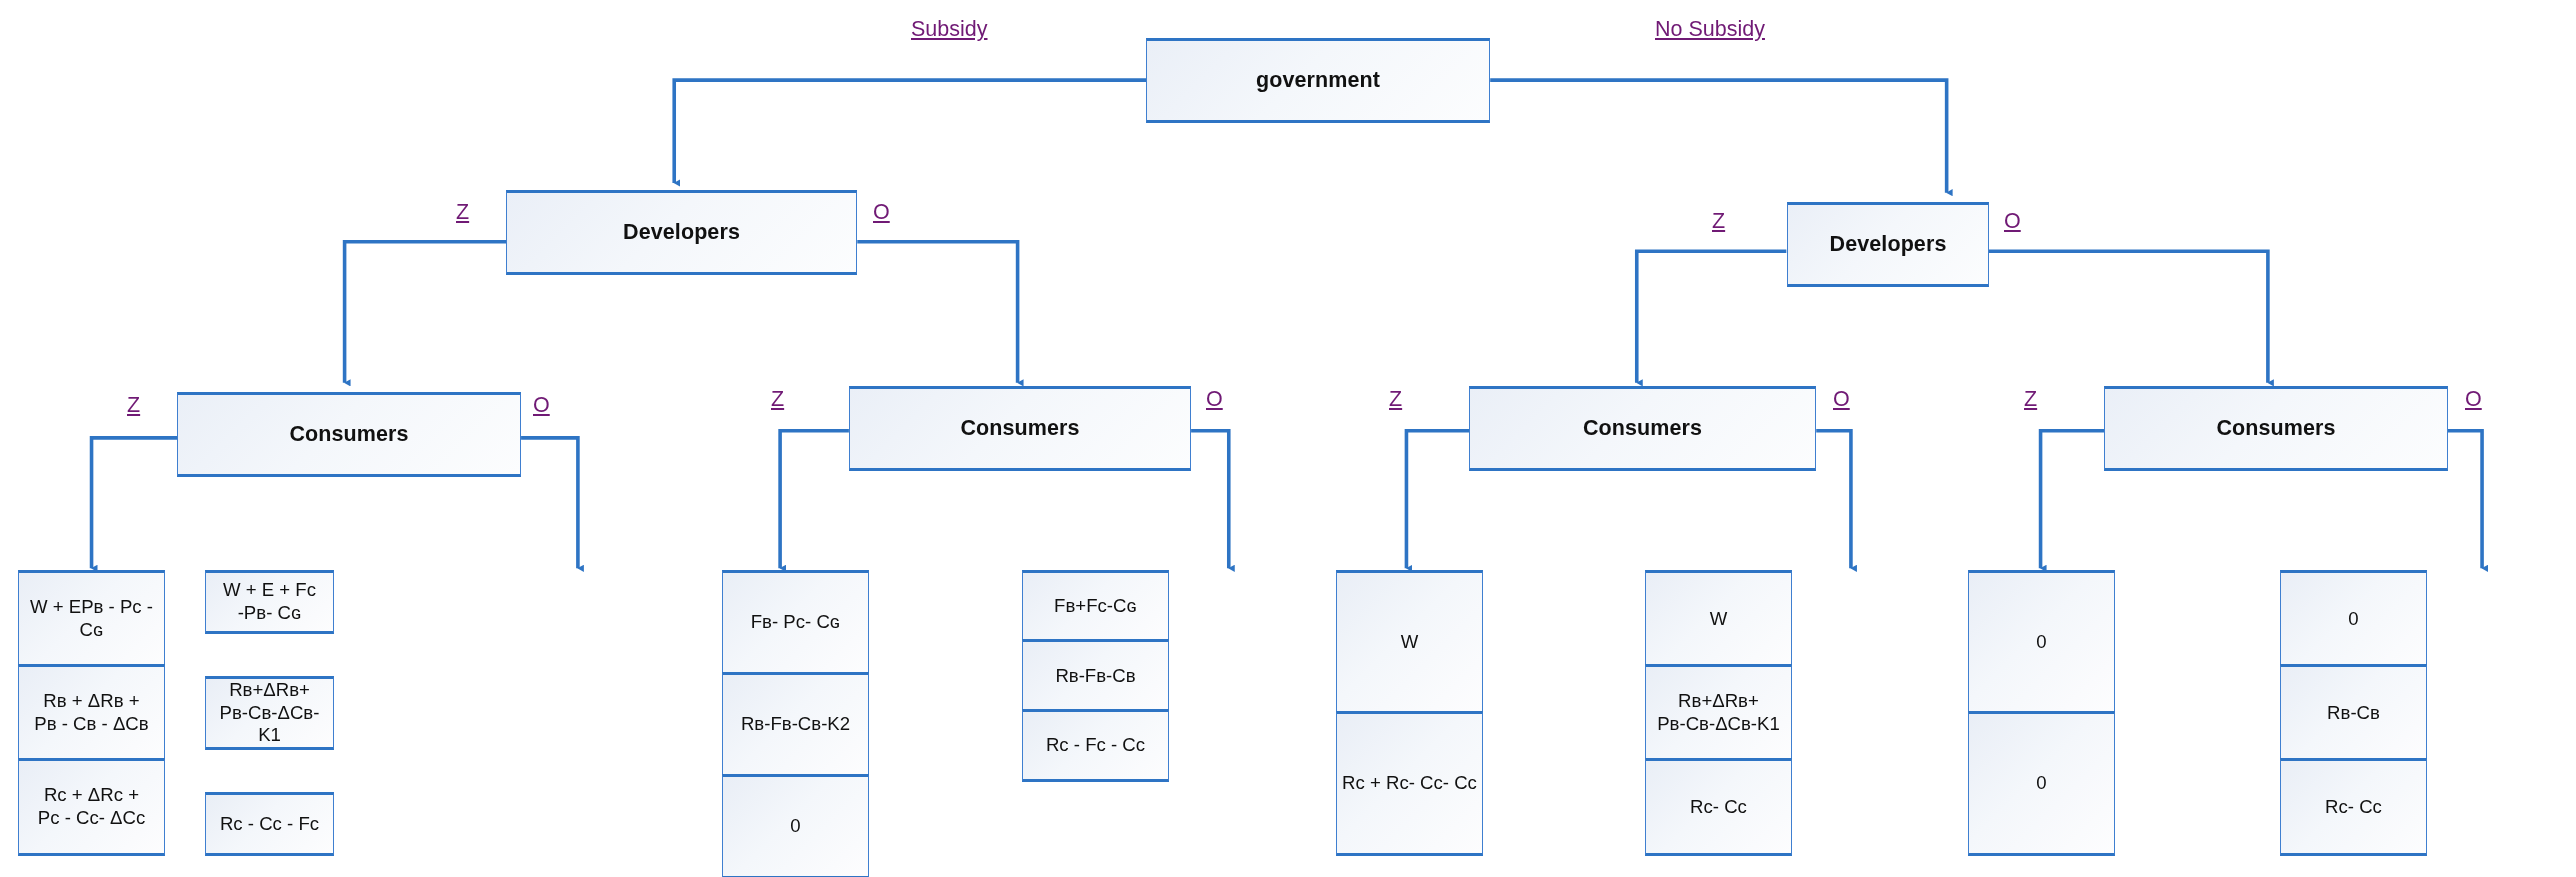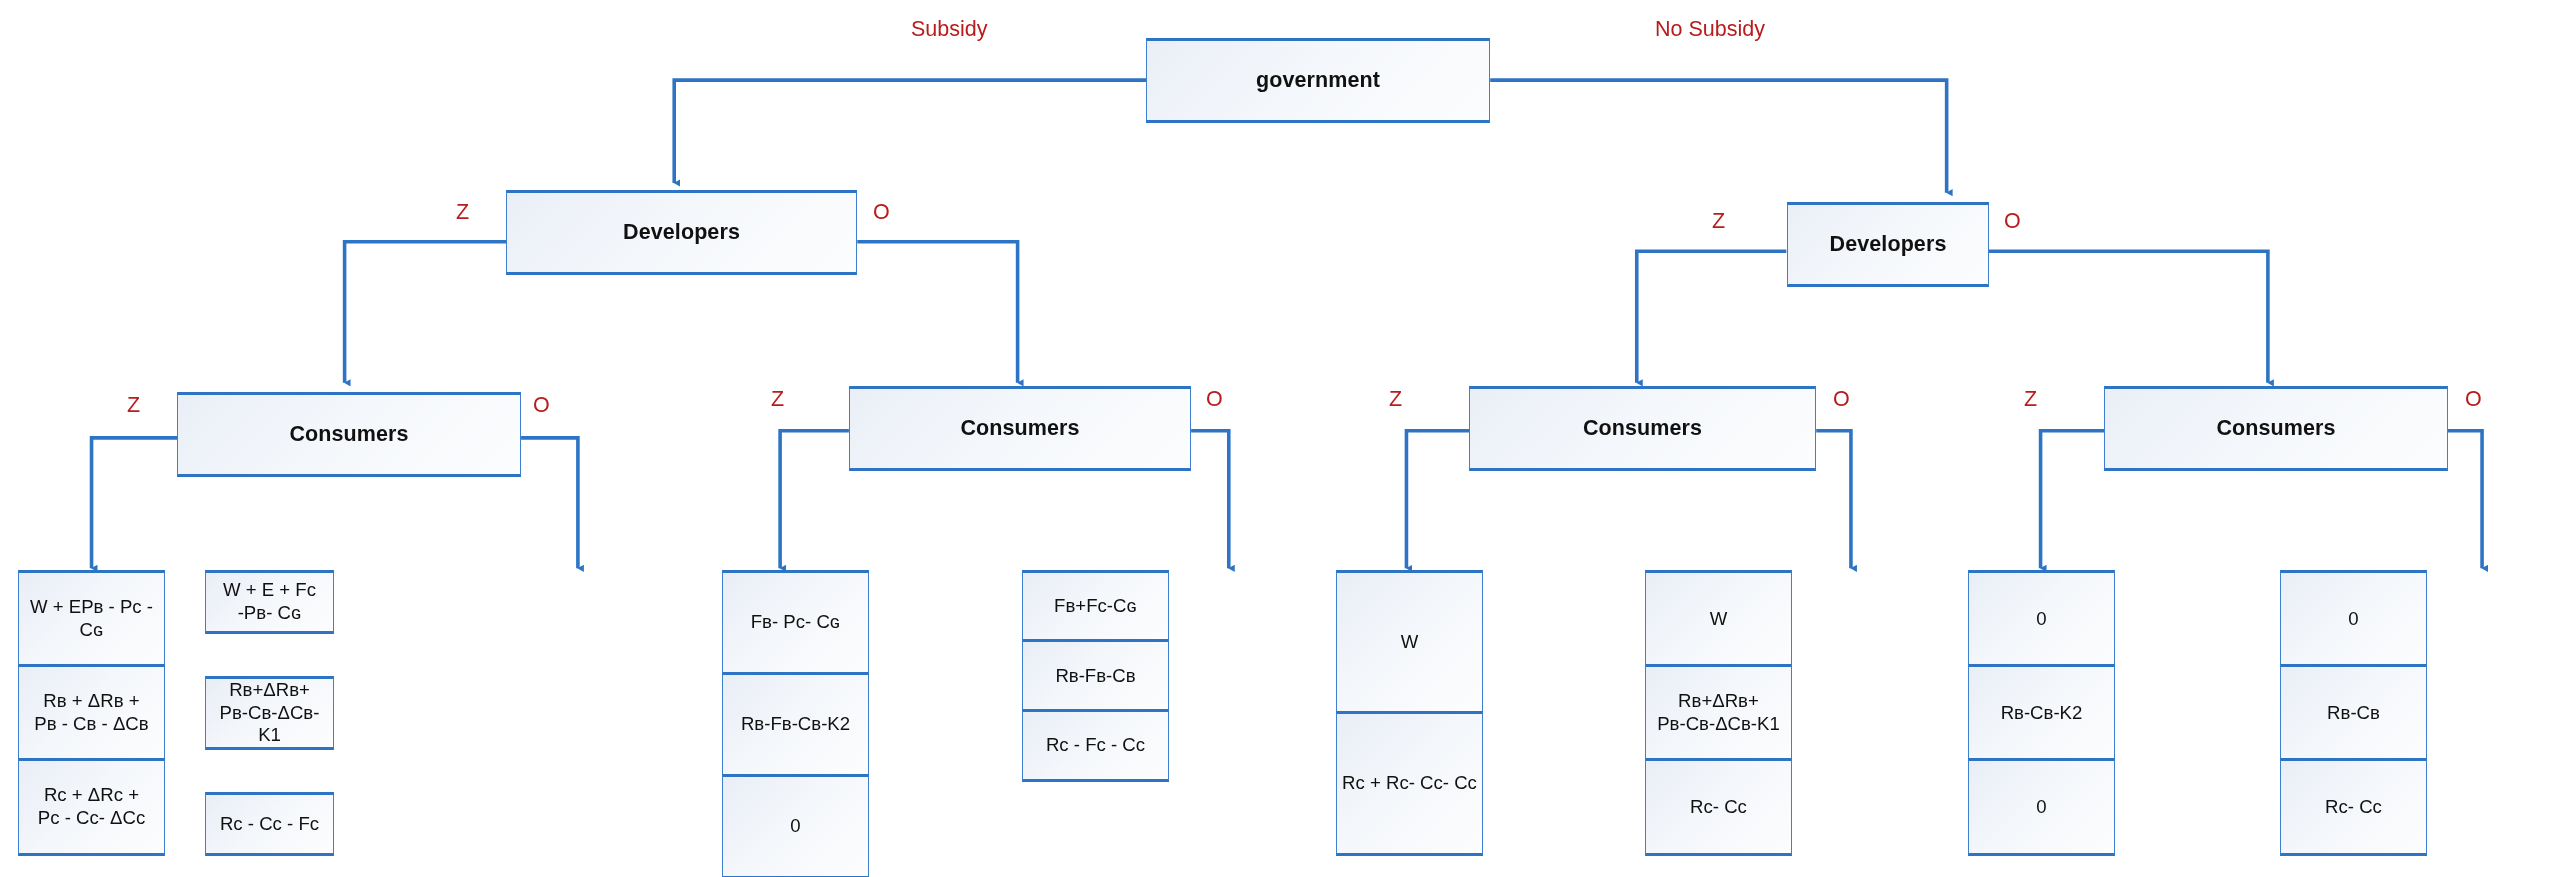--- a/index.html
+++ b/index.html
@@ -45,23 +45,24 @@
     flex:1 1 0;
     margin-bottom:-3.6px;
   }
   .payoff .cell:last-child{margin-bottom:0;}
   .payoff .txt{font-size:18.6px;line-height:1.22;padding:0 3.6px;white-space:pre-line;}
 
   
   .elabel{
     position:absolute;
     font-size:21.5px;
-    color:#b91c1c;
+    color:#701a75;
     line-height:1;
     white-space:nowrap;
+    text-decoration:underline;
   }
 </style>
 </head>
 <body>
 
 <div id="stage">
 
   <svg id="wires" viewBox="0 0 4304 1466" xmlns="http://www.w3.org/2000/svg">
     <defs>
       <marker id="ah" viewBox="0 0 12 12" refX="6" refY="10" markerWidth="12" markerHeight="12" orient="auto-start-reverse" markerUnits="userSpaceOnUse">
@@ -217,23 +218,20 @@
     <div class="cell">
       <span class="txt">Rᴄ- Cᴄ</span>
       </div>
   </div>
 
   <div class="payoff" style="left:1968px;top:570px;width:147px;height:286px;">
     <div class="cell">
       <span class="txt">0</span>
       </div>
     <div class="cell">
-      <span class="txt">Rʙ-Cʙ-K2</span>
-      </div>
-    <div class="cell">
       <span class="txt">0</span>
       </div>
   </div>
 
   <div class="payoff" style="left:2280px;top:570px;width:147px;height:286px;">
     <div class="cell">
       <span class="txt">0</span>
       </div>
     <div class="cell">
       <span class="txt">Rʙ-Cʙ</span>

